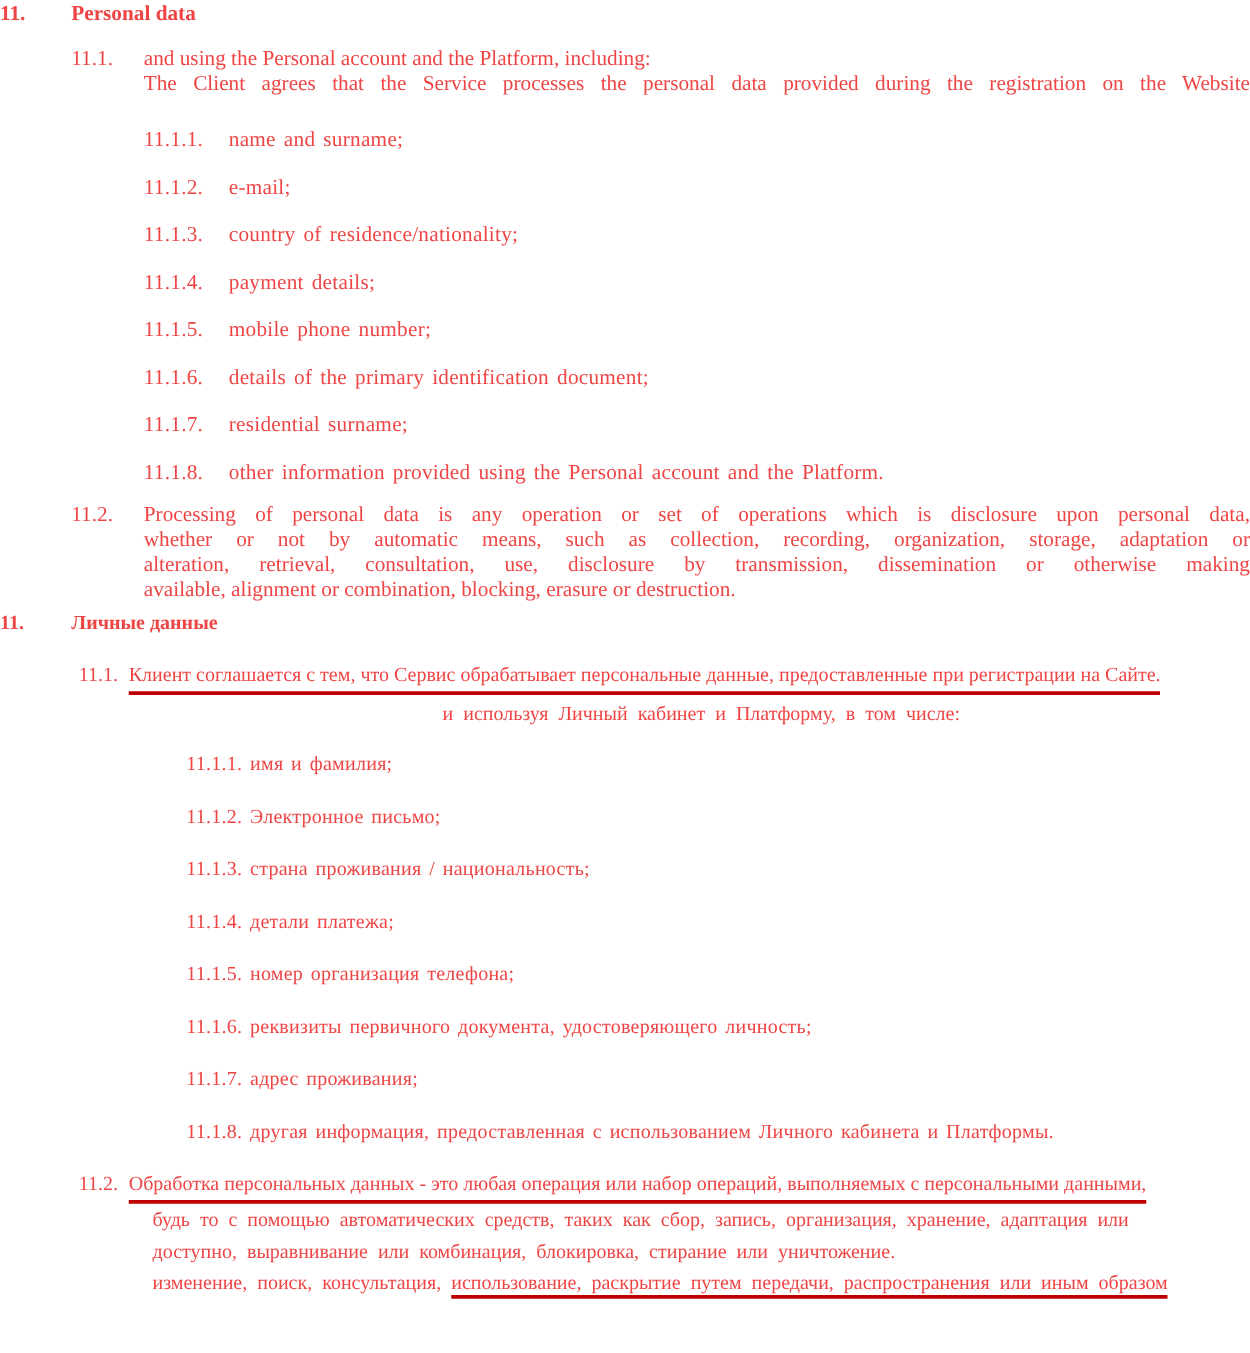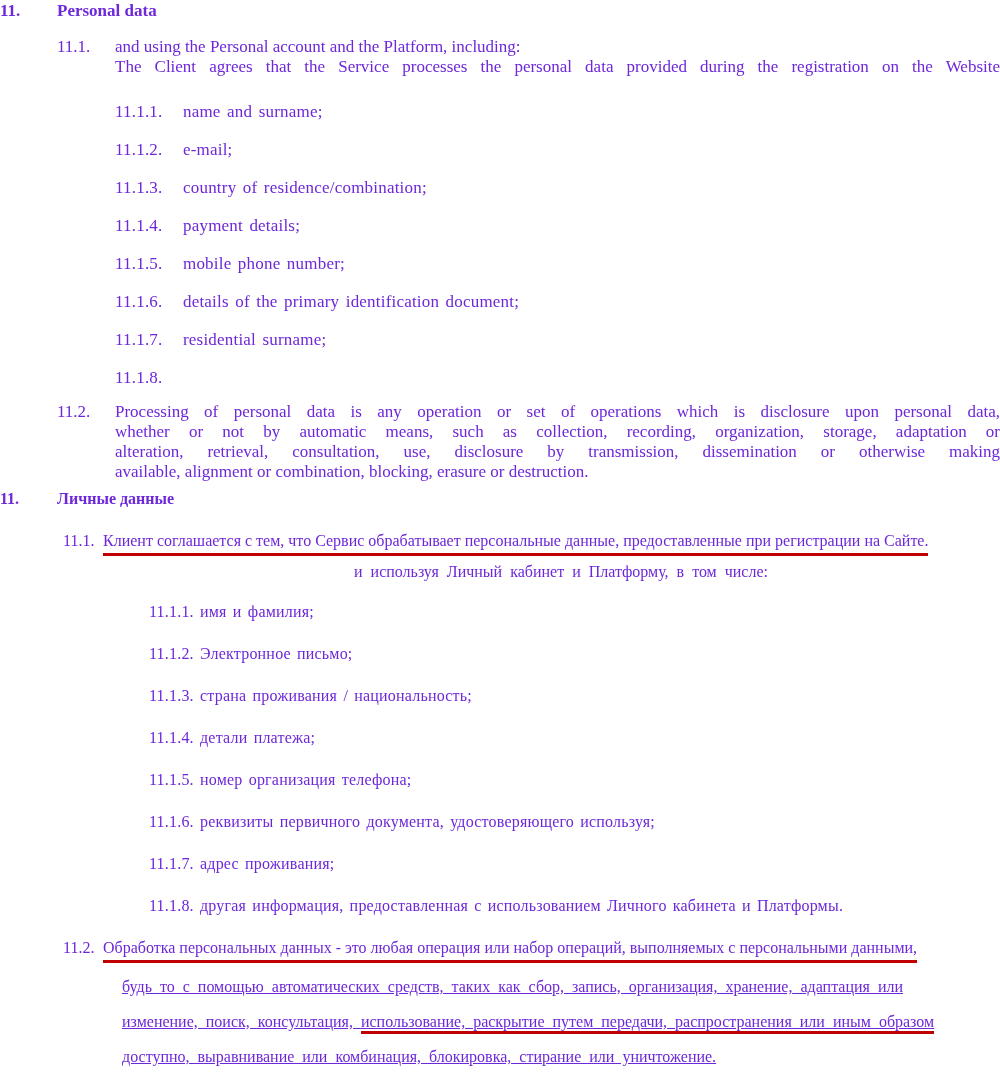--- a/index.html
+++ b/index.html
@@ -73,30 +73,30 @@
   }
   .ru-c111-l2 { margin-top: 5px; text-align: center; }
   .ru-items { margin-top: 18px; margin-left: 27px; }
   .ru-item {
     margin-left: 122px;
     line-height: 22px;
     margin-bottom: 20px;
     letter-spacing: 0.2px;
     word-spacing: 2px;
   }
-  .ru-c112-cont { margin-top: 13px; text-decoration: underline; }
+  .ru-c112-cont { margin-top: 3px; }
   .redspan {
     padding-bottom: 1px;
     border-bottom: 3px solid var(--red, #c00000);
   }
 </style>
 </head>
 <body>
 
-<div class="page" style="--red: #c00000; color: #6d28d9;">
+<div class="page" style="--red: #c00000; color: #ef4444;">
 
   <div class="sec-head en">
     <span class="hnum">11.</span>
     <span class="htitle">Personal data</span>
   </div>
 
   <div class="clause en en-c111">
     <span class="cnum">11.1.</span>
     <div class="lines">
       <div class="line">and using the Personal account and the Platform, including:</div>
@@ -108,40 +108,41 @@
     <div class="en-item">
       <span class="inum">11.1.1.</span>
       <span class="itext">name and surname;</span>
     </div>
     <div class="en-item">
       <span class="inum">11.1.2.</span>
       <span class="itext">e-mail;</span>
     </div>
     <div class="en-item">
       <span class="inum">11.1.3.</span>
-      <span class="itext">country of residence/combination;</span>
+      <span class="itext">country of residence/nationality;</span>
     </div>
     <div class="en-item">
       <span class="inum">11.1.4.</span>
       <span class="itext">payment details;</span>
     </div>
     <div class="en-item">
       <span class="inum">11.1.5.</span>
       <span class="itext">mobile phone number;</span>
     </div>
     <div class="en-item">
       <span class="inum">11.1.6.</span>
       <span class="itext">details of the primary identification document;</span>
     </div>
     <div class="en-item">
       <span class="inum">11.1.7.</span>
       <span class="itext">residential surname;</span>
     </div>
     <div class="en-item">
       <span class="inum">11.1.8.</span>
+      <span class="itext">other information provided using the Personal account and the Platform.</span>
     </div>
   </div>
 
   <div class="clause en en-c112">
     <span class="cnum">11.2.</span>
     <div class="lines">
       <div class="line just">Processing of personal data is any operation or set of operations which is disclosure upon personal data,</div>
       <div class="line just">whether or not by automatic means, such as collection, recording, organization, storage, adaptation or</div>
       <div class="line just">alteration, retrieval, consultation, use, disclosure by transmission, dissemination or otherwise making</div>
       <div class="line">available, alignment or combination, blocking, erasure or destruction.</div>
@@ -177,35 +178,35 @@
     <div class="ru-item">
       <span>11.1.4.</span>
       <span>детали платежа;</span>
     </div>
     <div class="ru-item">
       <span>11.1.5.</span>
       <span>номер организация телефона;</span>
     </div>
     <div class="ru-item">
       <span>11.1.6.</span>
-      <span>реквизиты первичного документа, удостоверяющего используя;</span>
+      <span>реквизиты первичного документа, удостоверяющего личность;</span>
     </div>
     <div class="ru-item">
       <span>11.1.7.</span>
       <span>адрес проживания;</span>
     </div>
     <div class="ru-item">
       <span>11.1.8.</span>
       <span>другая информация, предоставленная с использованием Личного кабинета и Платформы.</span>
     </div>
   </div>
 
   <div class="ru-clause ru ru-c112">
     <span class="cnum">11.2.</span>
     <div class="lines">
       <div class="line just redline">Обработка персональных данных - это любая операция или набор операций, выполняемых с персональными данными,</div>
     </div>
   </div>
   <div class="ru ru-cont ru-c112-cont">будь то с помощью автоматических средств, таких как сбор, запись, организация, хранение, адаптация или</div>
+  <div class="ru ru-cont ru-c112-cont">доступно, выравнивание или комбинация, блокировка, стирание или уничтожение.</div>
   <div class="ru ru-cont ru-c112-cont"><span>изменение, поиск, консультация, </span><span class="redspan">использование, раскрытие путем передачи, распространения или иным образом</span></div>
-  <div class="ru ru-cont ru-c112-cont">доступно, выравнивание или комбинация, блокировка, стирание или уничтожение.</div>
 
 </div>
 
 </body></html>

